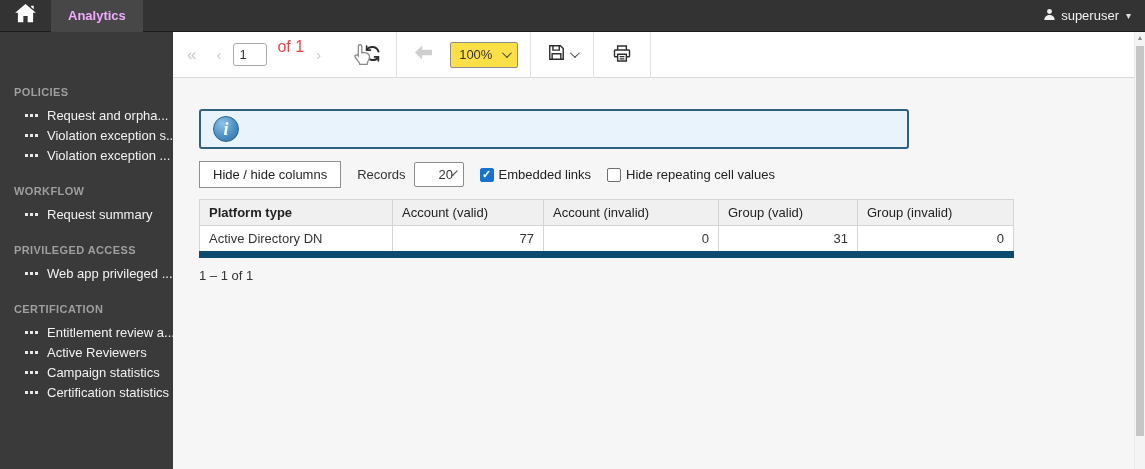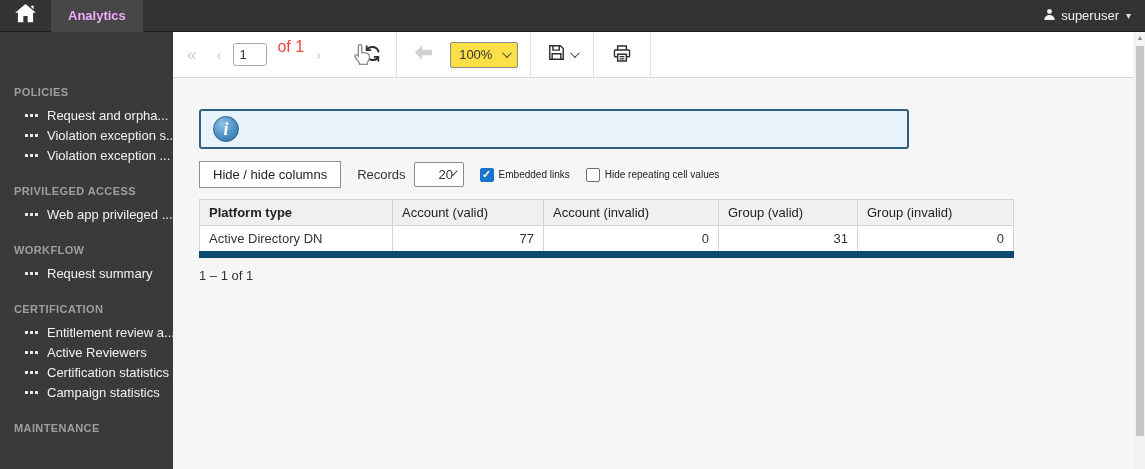--- a/index.html
+++ b/index.html
@@ -56,21 +56,21 @@
 
   .controls { margin-top:12px; display:flex; align-items:center; }
   .show-hide-btn { background:#fff; border:1px solid #8f8f8f; font-size:13px; color:#222; padding:5px 13px; cursor:pointer; font-family:"Liberation Sans",sans-serif; }
   .records-label { font-size:13px; color:#333; margin:0 8px 0 16px; }
   .records-select { width:36px; height:25px; border:1px solid #8c8c8c; border-radius:2px; background:#fff; display:flex; align-items:center; justify-content:space-between; padding:0 24px; font-size:13px; color:#333; cursor:pointer; margin-right:16px; }
   .cb-wrap { display:flex; align-items:center; gap:5px; margin-right:16px; cursor:pointer; }
   .cb { width:14px; height:14px; border:1px solid #707070; border-radius:2px; background:#fff; display:inline-flex; align-items:center; justify-content:center; }
   .cb .mark { display:none; color:#fff; font-size:11px; font-weight:700; line-height:1; }
   .cb.checked { background:#1873cc; border-color:#1873cc; }
   .cb.checked .mark { display:block; }
-  .cb-label { font-size:10px; color:#222; }
+  .cb-label { font-size:13px; color:#222; }
 
   .report-table { border-collapse:collapse; margin-top:11px; background:#fff; border-bottom:7px solid #0c4a6e; }
   .report-table th, .report-table td { border:1px solid #d4d4d4; font-size:13px; padding:5px 9px; }
   .report-table thead th { background:#f0f0f0; text-align:left; font-weight:400; color:#222; height:26px; }
   .report-table thead th.col-first { font-weight:700; }
   .report-table td { color:#333; height:20px; }
   .report-table td.num { text-align:right; }
   .c0{width:193px;} .c1{width:151px;} .c2{width:175px;} .c3{width:139px;} .c4{width:156px;}
 
   .page-summary { margin-top:10px; font-size:13px; color:#333; }
@@ -135,44 +135,44 @@
           <span class="dots">
               <i></i>
               <i></i>
               <i></i>
             </span>
           <span>Violation exception ...</span>
         </div>
       </div>
 
       <div class="side-section">
+        <div class="sec-title">WORKFLOW</div>
+        <div class="side-item">
+          <span class="dots">
+              <i></i>
+              <i></i>
+              <i></i>
+            </span>
+          <span>Request summary</span>
+        </div>
+      </div>
+
+      <div class="side-section">
         <div class="sec-title">PRIVILEGED ACCESS</div>
         <div class="side-item">
           <span class="dots">
               <i></i>
               <i></i>
               <i></i>
             </span>
           <span>Web app privileged ...</span>
         </div>
       </div>
 
       <div class="side-section">
-        <div class="sec-title">WORKFLOW</div>
-        <div class="side-item">
-          <span class="dots">
-              <i></i>
-              <i></i>
-              <i></i>
-            </span>
-          <span>Request summary</span>
-        </div>
-      </div>
-
-      <div class="side-section">
         <div class="sec-title">CERTIFICATION</div>
         <div class="side-item">
           <span class="dots">
               <i></i>
               <i></i>
               <i></i>
             </span>
           <span>Entitlement review a...</span>
         </div>
         <div class="side-item">
@@ -182,34 +182,33 @@
               <i></i>
             </span>
           <span>Active Reviewers</span>
         </div>
         <div class="side-item">
           <span class="dots">
               <i></i>
               <i></i>
               <i></i>
             </span>
+          <span>Campaign statistics</span>
+        </div>
+        <div class="side-item">
+          <span class="dots">
+              <i></i>
+              <i></i>
+              <i></i>
+            </span>
           <span>Certification statistics</span>
         </div>
-        <div class="side-item">
-          <span class="dots">
-              <i></i>
-              <i></i>
-              <i></i>
-            </span>
-          <span>Campaign statistics</span>
-        </div>
-      </div>
-
-      <div class="side-section">
-        <div class="sec-title">MAINTENANCE</div>
+      </div>
+
+      <div class="side-section">
       </div>
     </nav>
 
     <div class="main">
 
       <div class="toolbar">
         <span class="nav-glyph nav-first">«</span>
         <span class="nav-glyph nav-prev">‹</span>
         <input class="page-input" value="1" style="">
         <span class="of-label">of 1</span>

